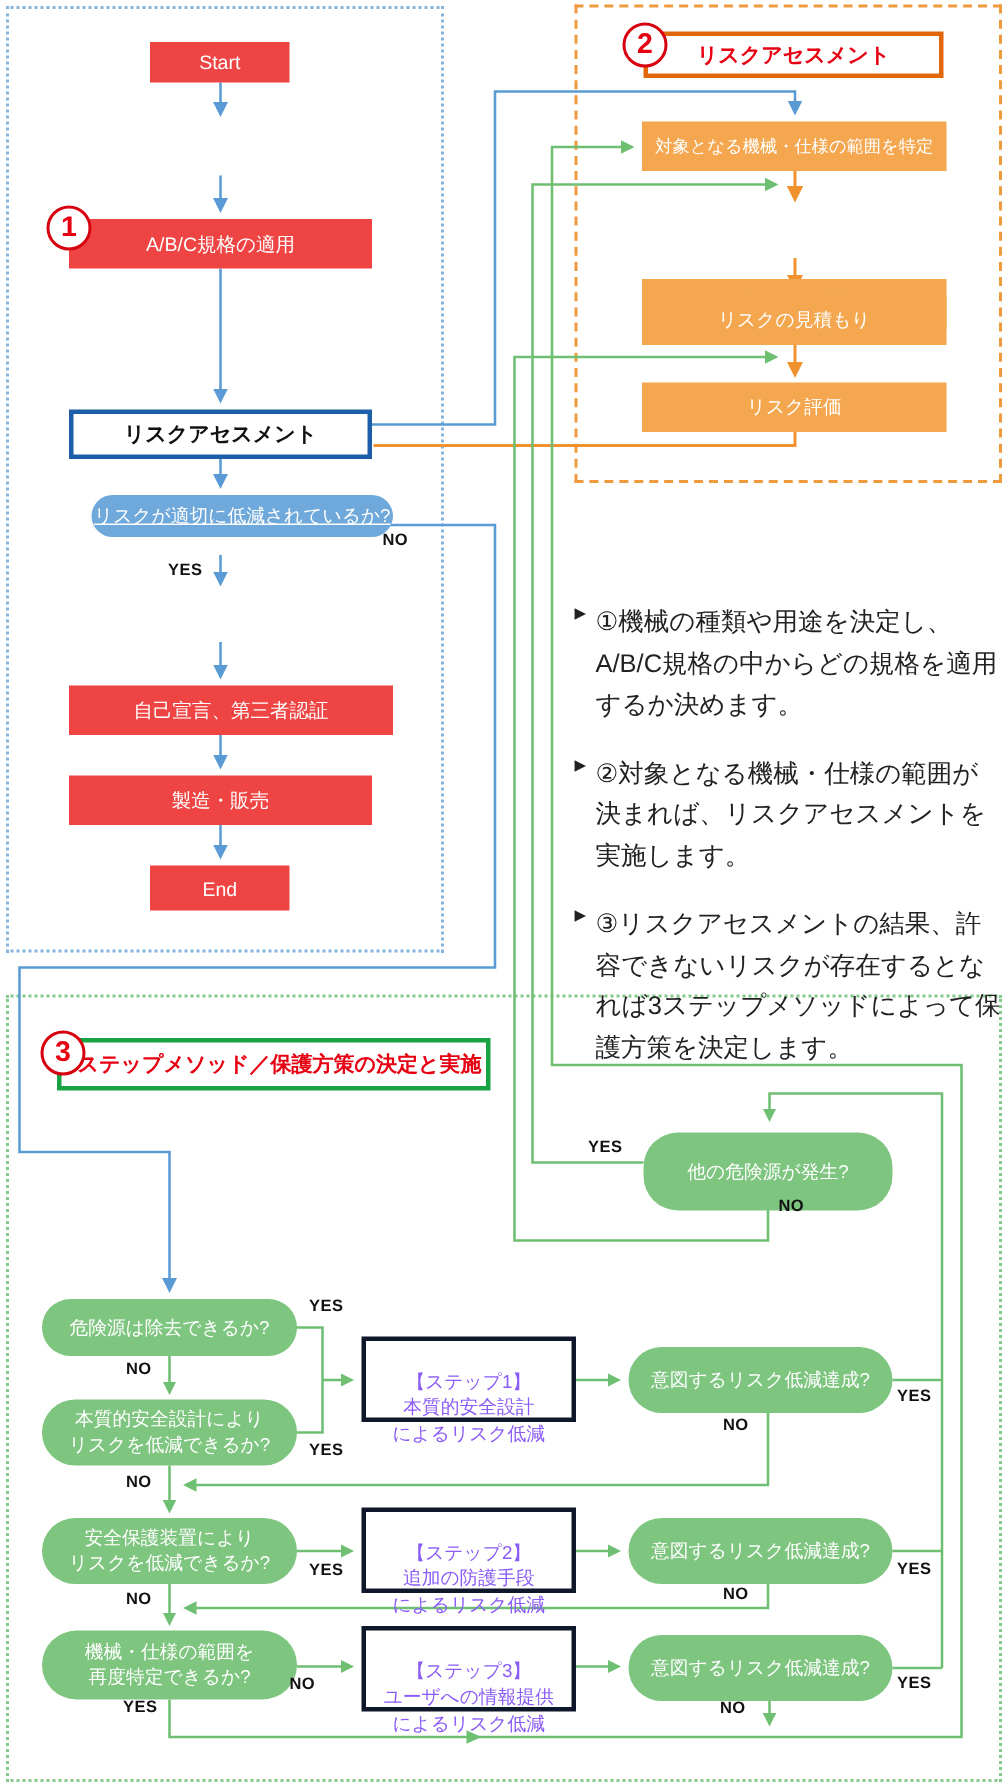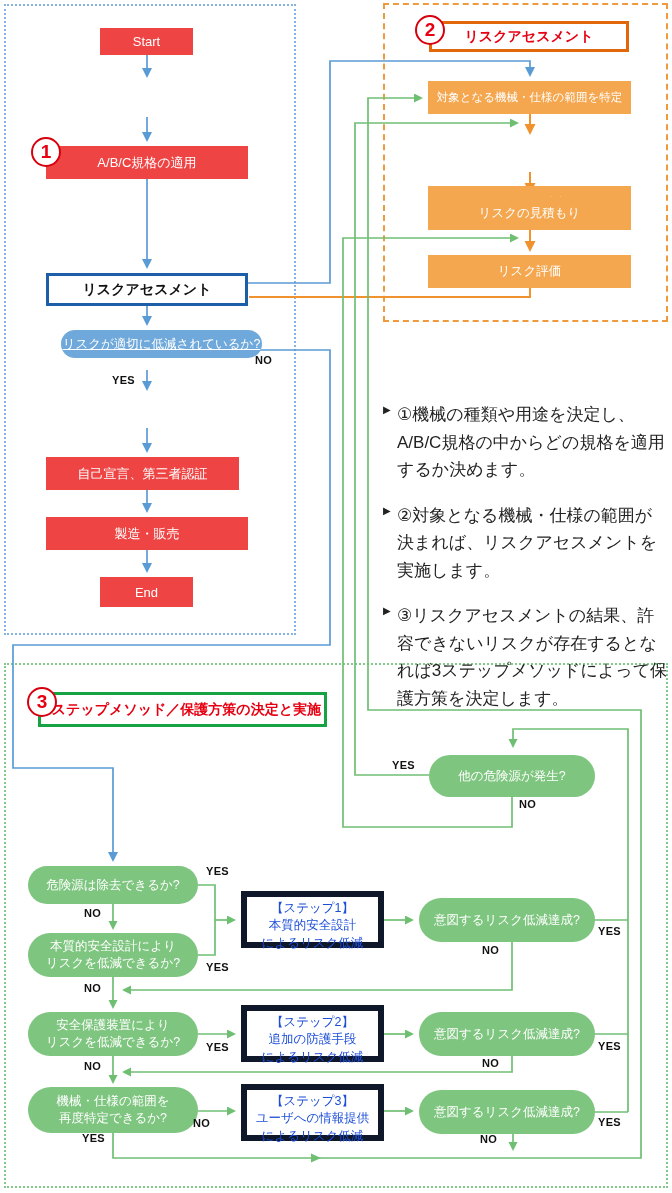--- a/index.html
+++ b/index.html
@@ -21,22 +21,22 @@
         display:flex;align-items:center;justify-content:center;text-align:center;}
   .rabox{position:absolute;background:#fff;border:3px solid #1c5fa8;color:#111;font-weight:bold;
          font-size:14px;display:flex;align-items:center;justify-content:center;z-index:4;}
   .bpill{position:absolute;background:#6fa8da;color:#fff;font-size:12.5px;border-radius:20px;
          display:flex;align-items:center;justify-content:center;z-index:4;}
   .obox{position:absolute;background:#f4a74f;color:#fff;font-size:12.5px;z-index:4;
         display:flex;align-items:center;justify-content:center;text-align:center;}
   .gpill{position:absolute;background:#7ec57f;color:#fff;border-radius:23px;z-index:4;
          display:flex;align-items:center;justify-content:center;text-align:center;
          white-space:pre-line;font-size:12.5px;line-height:1.35;}
-  .sbox{position:absolute;background:#fff;border:6px solid #0f172a;color:#1d4ed8;z-index:4;
-        font-size:12.5px;line-height:1.38;text-align:center;padding-top:3px;}
+  .sbox{position:absolute;background:#fff;border:3px solid #0f172a;color:#8b5cf6;z-index:4;
+        font-size:12.5px;line-height:1.38;text-align:center;padding-top:19px;}
   .lbl{position:absolute;font-weight:bold;font-size:11px;color:#111;z-index:5;letter-spacing:0.3px;}
   .notes{position:absolute;left:383px;top:401px;width:286px;z-index:5;}
   .note{display:flex;margin-bottom:18px;}
   .note .mk{flex:0 0 14px;font-size:10px;color:#222;padding-top:3px;}
   .note .tx{font-size:17px;line-height:1.62;color:#222;}
   svg.wires{position:absolute;left:0;top:0;z-index:2;}
 </style>
 </head>
 <body>
 
@@ -105,21 +105,21 @@
   <div class="badge" style="left:415px;top:15px;">2</div>
   <div class="badge" style="left:27px;top:687px;">3</div>
 
   <div class="titlebox t-assess">リスクアセスメント</div>
   <div class="titlebox t-three">3ステップメソッド／保護方策の決定と実施</div>
 
   <div class="bbox" style="left:100px;top:28px;width:93px;height:27px;">Start</div>
   <div class="bbox" style="left:46px;top:146px;width:202px;height:33px;">A/B/C規格の適用</div>
   <div class="rabox" style="left:46px;top:273px;width:202px;height:33px;">リスクアセスメント</div>
   <div class="bpill" style="left:61px;top:330px;width:201px;height:28px;text-decoration:underline;">リスクが適切に低減されているか?</div>
-  <div class="bbox" style="left:46px;top:457px;width:193px;height:33px;">自己宣言、第三者認証</div>
+  <div class="bbox" style="left:46px;top:457px;width:216px;height:33px;">自己宣言、第三者認証</div>
   <div class="bbox" style="left:46px;top:517px;width:202px;height:33px;">製造・販売</div>
   <div class="bbox" style="left:100px;top:577px;width:93px;height:30px;">End</div>
 
   <div class="obox" style="left:428px;top:81px;width:203px;height:33px;font-size:11.5px;">対象となる機械・仕様の範囲を特定</div>
   <div class="obox" style="left:428px;top:138px;width:203px;height:34px;margin-top:48px;">危険源の特定</div>
   <div class="obox" style="left:428px;top:197px;width:203px;height:33px;">リスクの見積もり</div>
   <div class="obox" style="left:428px;top:255px;width:203px;height:33px;">リスク評価</div>
 
   <div class="notes">
     <div class="note">
@@ -129,21 +129,21 @@
     <div class="note">
       <span class="mk">▶</span>
       <span class="tx">②対象となる機械・仕様の範囲が決まれば、リスクアセスメントを実施します。</span>
     </div>
     <div class="note">
       <span class="mk">▶</span>
       <span class="tx">③リスクアセスメントの結果、許容できないリスクが存在するとなれば3ステップメソッドによって保護方策を決定します。</span>
     </div>
   </div>
 
-  <div class="gpill" style="left:429px;top:755px;width:166px;height:42px;">他の危険源が発生?</div>
+  <div class="gpill" style="left:429px;top:755px;width:166px;height:52px;">他の危険源が発生?</div>
   <div class="gpill" style="left:28px;top:866px;width:170px;height:38px;">危険源は除去できるか?</div>
   <div class="gpill" style="left:28px;top:933px;width:170px;height:44px;">本質的安全設計により
 リスクを低減できるか?</div>
   <div class="gpill" style="left:28px;top:1012px;width:170px;height:44px;">安全保護装置により
 リスクを低減できるか?</div>
   <div class="gpill" style="left:28px;top:1087px;width:170px;height:46px;">機械・仕様の範囲を
 再度特定できるか?</div>
   <div class="gpill" style="left:419px;top:898px;width:176px;height:44px;">意図するリスク低減達成?</div>
   <div class="gpill" style="left:419px;top:1012px;width:176px;height:44px;">意図するリスク低減達成?</div>
   <div class="gpill" style="left:419px;top:1090px;width:176px;height:44px;">意図するリスク低減達成?</div>

